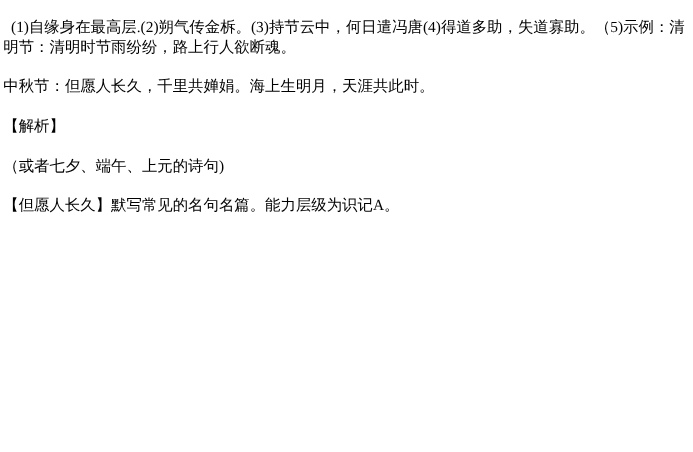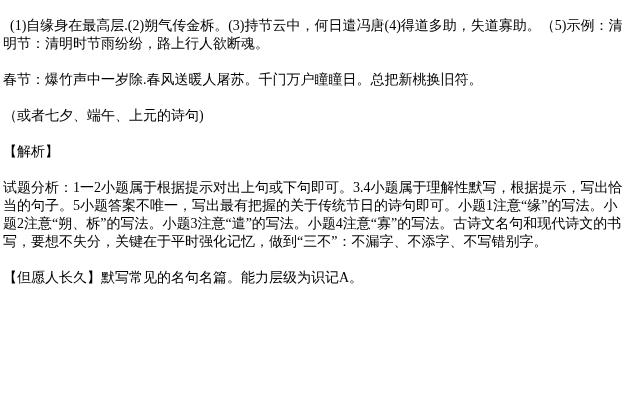--- a/index.html
+++ b/index.html
@@ -32,24 +32,23 @@
     .doc p.first-line-indent {
       text-indent: 7px;
     }
   </style>
 </head>
 <body>
 
 <div class="doc">
   <p class="first-line-indent">(1)自缘身在最高层.(2)朔气传金柝。(3)持节云中，何日遣冯唐(4)得道多助，失道寡助。（5)示例：清明节：清明时节雨纷纷，路上行人欲断魂。</p>
 
+  <p>中秋节：但愿人长久，千里共婵娟。海上生明月，天涯共此时。</p>
 
 
-  <p>春节：爆竹声中一岁除.春风送暖人屠苏。千门万户瞳瞳日。总把新桃换旧符。</p>
+
+  <p>【解析】</p>
 
   <p>（或者七夕、端午、上元的诗句)</p>
 
-  <p>【解析】</p>
-
-  <p>试题分析：1一2小题属于根据提示对出上句或下句即可。3.4小题属于理解性默写，根据提示，写出恰当的句子。5小题答案不唯一，写出最有把握的关于传统节日的诗句即可。小题1注意“缘”的写法。小题2注意“朔、柝”的写法。小题3注意“遣”的写法。小题4注意“寡”的写法。古诗文名句和现代诗文的书写，要想不失分，关键在于平时强化记忆，做到“三不”：不漏字、不添字、不写错别字。</p>
 
   <p>【但愿人长久】默写常见的名句名篇。能力层级为识记A。</p>
 </div>
 
 </body></html>

